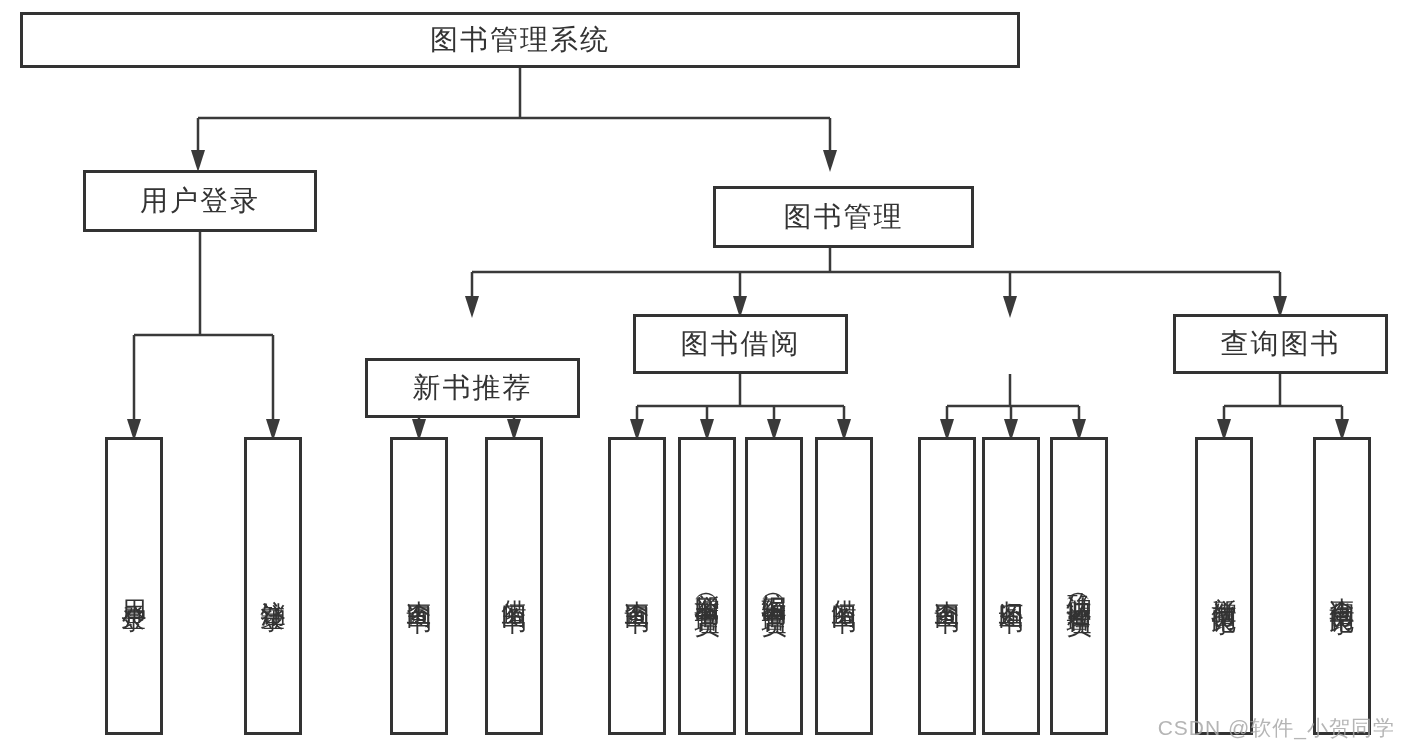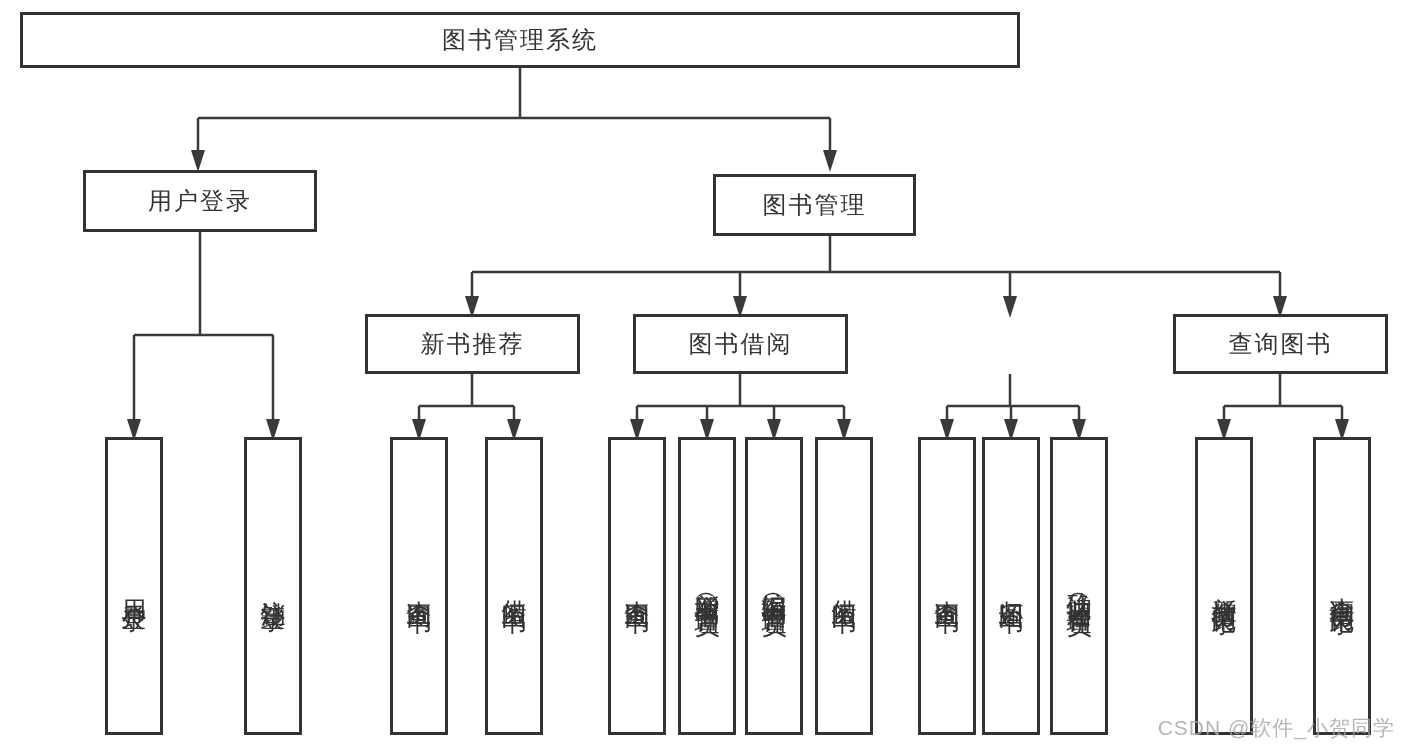--- a/index.html
+++ b/index.html
@@ -22,30 +22,30 @@
     box-sizing: border-box;
     background: #ffffff;
     border: 3px solid #333333;
     display: flex;
     align-items: center;
     justify-content: center;
     color: #333333;
     z-index: 1;
   }
   .h-label {
-    font-size: 24px;
+    font-size: 28px;
     letter-spacing: 2px;
     white-space: nowrap;
     line-height: 1;
   }
   .root-box   { left: 20px;  top: 12px;  width: 1000px; height: 56px; }
   .l2-login   { left: 83px;  top: 170px; width: 234px;  height: 62px; }
-  .l2-mgmt    { left: 713px; top: 174px; width: 203px;  height: 62px; }
+  .l2-mgmt    { left: 713px; top: 186px; width: 261px;  height: 62px; }
   .l3 { top: 314px; width: 215px; height: 60px; }
-  .l3-rec     { left: 365px; }
+  .l3-rec     { left: 365px; margin-top: 44px; }
   .l3-borrow  { left: 633px; text-align: center; }
   .l3-current { left: 903px; }
   .l3-records { left: 1173px; }
   .leaf {
     top: 437px;
     width: 58px;
     height: 298px;
   }
   .v-label {
     writing-mode: vertical-rl;

